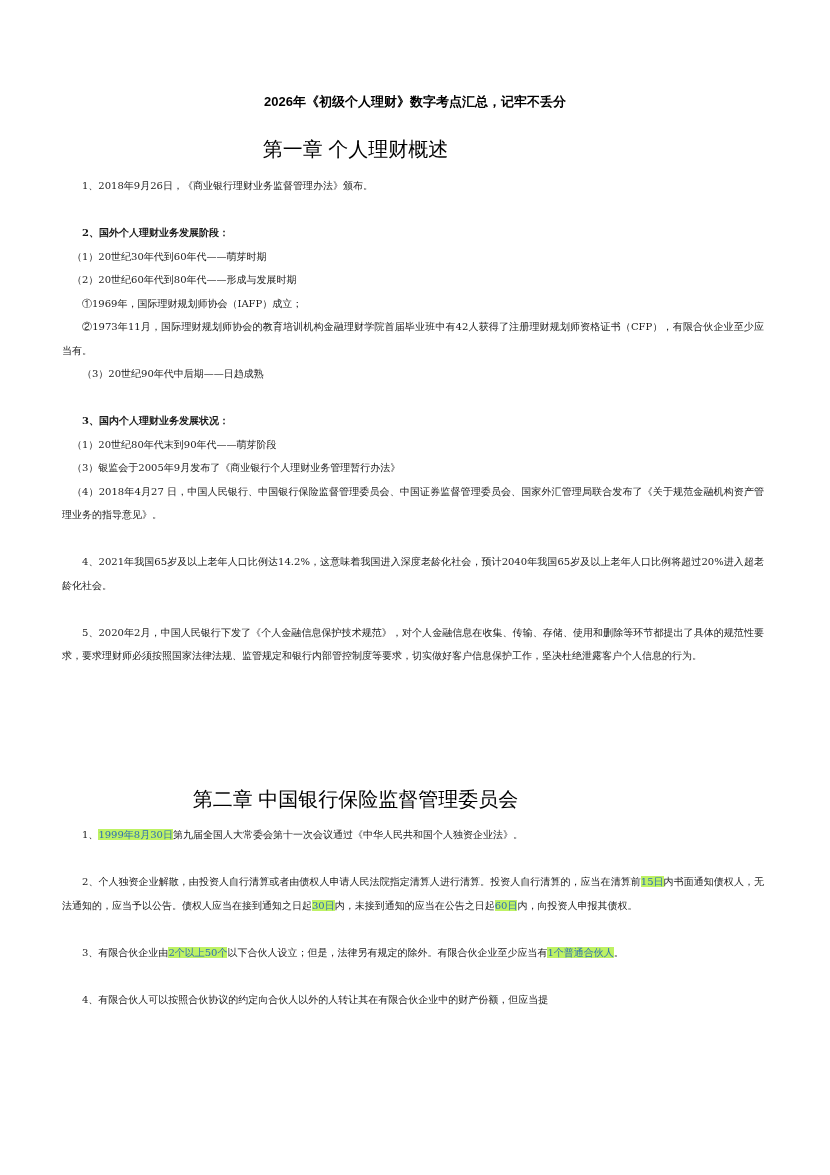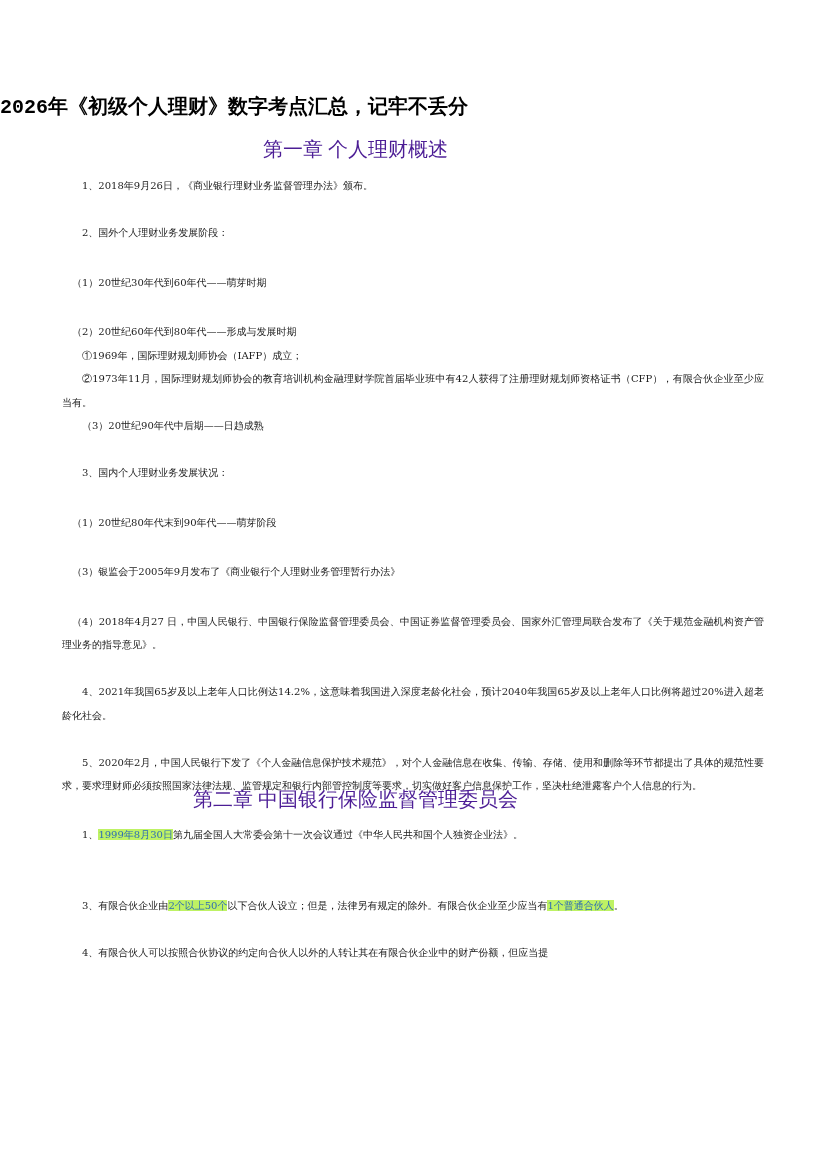--- a/index.html
+++ b/index.html
@@ -5,40 +5,40 @@
     html, body { margin: 0; padding: 0; background: #ffffff; }
     body { width: 830px; height: 1175px; overflow: hidden; position: relative; }
     .page {
       position: absolute; left: 0; top: 0; width: 830px; height: 1175px;
       background: #ffffff;
       font-family: "DejaVu Serif", "Liberation Serif", serif;
       color: #1a1a1a;
     }
     .doc-title {
       position: absolute; left: 0; width: 830px; top: 93px;
-      text-align: left;
-      font-family: Liberation Mono, monospace;
-      font-weight: bold; font-size: 20px; color: #000;
+      text-align: center;
+      font-family: Liberation Sans, sans-serif;
+      font-weight: bold; font-size: 13px; color: #000;
       letter-spacing: 0px;
     }
     .chapter {
       position: absolute; left: 0; width: 711px;
       text-align: center;
-      font-family: Liberation Serif, serif;
-      color: #4c1d95; font-size: 20px;
+      font-family: Liberation Sans, sans-serif;
+      color: #000000; font-size: 20px;
     }
     .body {
       position: absolute; left: 62px; width: 702px;
       font-size: 10px; line-height: 23.5px;
     }
     .p { margin: 0; text-align: justify; }
     .indent { text-indent: 2em; }
-    .sub { padding-left: 0; text-indent: 1em; margin-top: 26px; }
+    .sub { padding-left: 0; text-indent: 1em; }
     .gap { height: 23.5px; }
-    .bold { font-weight: normal; }
+    .bold { font-weight: bold; }
     .hl { background: #bef264; color: #2e6db4; }
   </style>
 </head>
 <body>
 
 <div class="page">
 
   <div class="doc-title">2026年《初级个人理财》数字考点汇总，记牢不丢分</div>
 
   <div class="chapter" style="top:136px;">第一章  个人理财概述</div>
@@ -62,19 +62,20 @@
     <div class="gap"></div>
     <p class="p indent">5、2020年2月，中国人民银行下发了《个人金融信息保护技术规范》，对个人金融信息在收集、传输、存储、使用和删除等环节都提出了具体的规范性要求，要求理财师必须按照国家法律法规、监管规定和银行内部管控制度等要求，切实做好客户信息保护工作，坚决杜绝泄露客户个人信息的行为。</p>
     <div class="gap"></div>
   </div>
 
   <div class="chapter" style="top:786px;">第二章  中国银行保险监督管理委员会</div>
 
   <div class="body" style="top:823px;">
     <p class="p indent"><span>1、</span><span class="hl">1999年8月30日</span><span>第九届全国人大常委会第十一次会议通过《中华人民共和国个人独资企业法》。</span></p>
     <div class="gap"></div>
+    <p class="p indent"><span>2、个人独资企业解散，由投资人自行清算或者由债权人申请人民法院指定清算人进行清算。投资人自行清算的，应当在清算前</span><span class="hl">15日</span><span>内书面通知债权人，无法通知的，应当予以公告。债权人应当在接到通知之日起</span><span class="hl">30日</span><span>内，未接到通知的应当在公告之日起</span><span class="hl">60日</span><span>内，向投资人申报其债权。</span></p>
     <div class="gap"></div>
     <p class="p indent"><span>3、有限合伙企业由</span><span class="hl">2个以上50个</span><span>以下合伙人设立；但是，法律另有规定的除外。有限合伙企业至少应当有</span><span class="hl">1个普通合伙人</span><span>。</span></p>
     <div class="gap"></div>
     <p class="p indent">4、有限合伙人可以按照合伙协议的约定向合伙人以外的人转让其在有限合伙企业中的财产份额，但应当提</p>
   </div>
 
 </div>
 
 </body></html>

